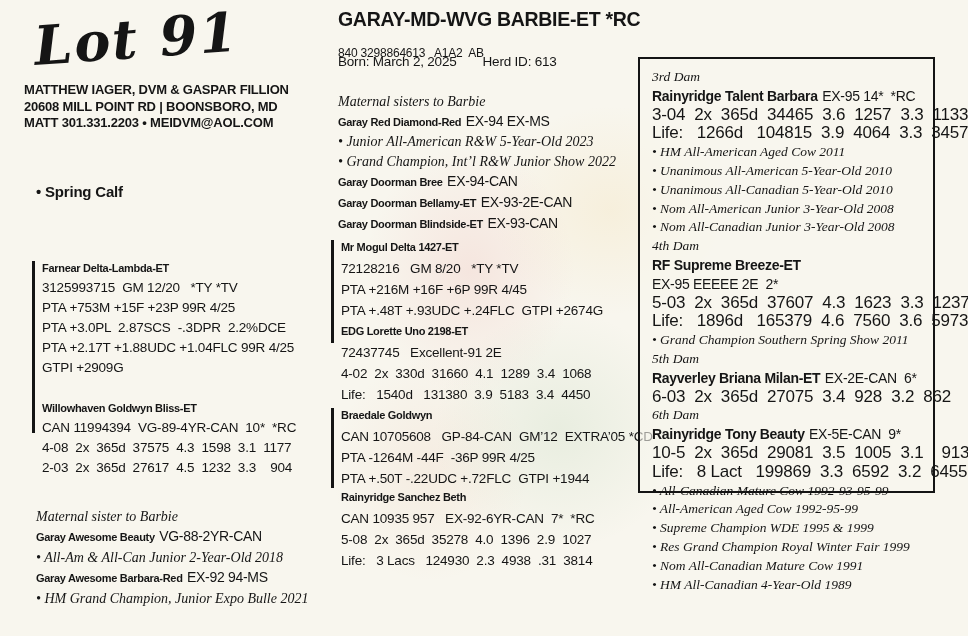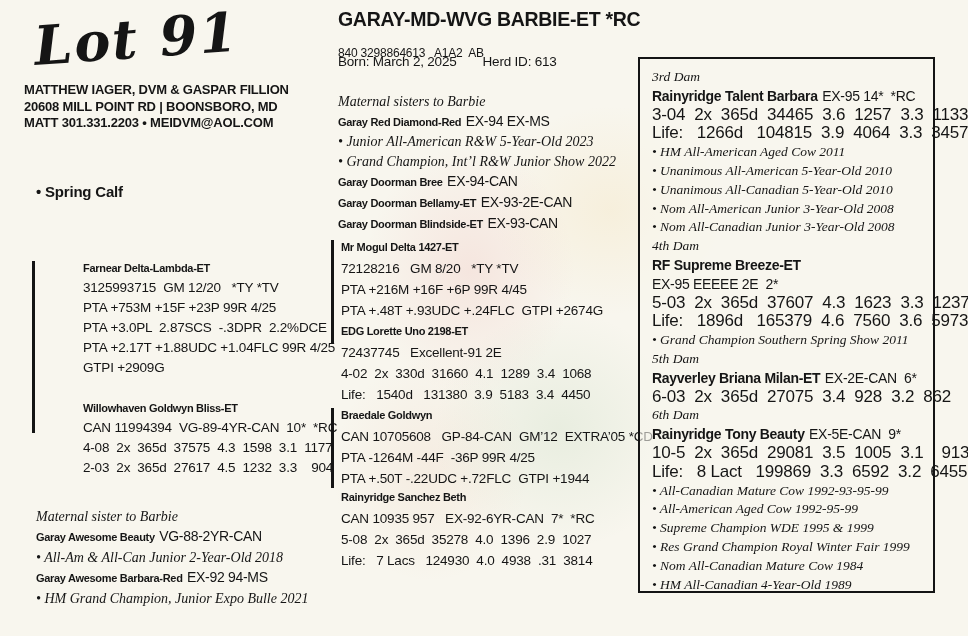--- a/index.html
+++ b/index.html
@@ -22,21 +22,21 @@
   .dl { font-weight:normal; font-size:13.5px; letter-spacing:-0.2px; }
   
   .ser { font-family:"Liberation Serif", serif; font-style:italic; font-size:14px; letter-spacing:0; font-weight:normal; }
   .lot {
     font-family:"DejaVu Serif", serif; font-style:italic; font-weight:bold;
     font-size:54px; transform:rotate(-4deg); transform-origin:left top; letter-spacing:2px;
   }
   .consign { font-weight:bold; font-size:13px; line-height:16.5px; letter-spacing:-0.2px; }
   .calf { font-weight:bold; font-size:15px; letter-spacing:-0.2px; }
   .bar { background:#141414; width:3px; }
-  .ped { line-height:20px;margin-left:41px; }
+  .ped { line-height:20px; }
   .ped21 { line-height:21px; }
   .titlename { font-weight:bold; font-size:19.5px; letter-spacing:-0.3px; }
   .dambox {
     box-sizing:border-box; border:2px solid #141414; background:rgba(248,246,238,0.6);
     padding:9px 12px 0 12px; line-height:18.8px;
   }
   .dambox .nm { font-size:14px; }
   .dambox .dl { font-size:17px; }
   .dambox .ser { font-size:13.5px; }
   .sisters { line-height:19.2px; }
@@ -120,24 +120,24 @@
     <div class="nm">Braedale Goldwyn</div>
     <div class="dl pre">CAN 10705608   GP-84-CAN  GM’12  EXTRA’05 *CD</div>
     <div class="dl pre">PTA -1264M -44F  -36P 99R 4/25</div>
     <div class="dl pre">PTA +.50T -.22UDC +.72FLC  GTPI +1944</div>
   </div>
 
   <div class="abs ped21" style="left:341px; top:487px;">
     <div class="nm">Rainyridge Sanchez Beth</div>
     <div class="dl pre">CAN 10935 957   EX-92-6YR-CAN  7*  *RC</div>
     <div class="dl pre">5-08  2x  365d  35278  4.0  1396  2.9  1027</div>
-    <div class="dl pre">Life:   7 Lacs   124930  4.0  4938  .31  3814</div>
+    <div class="dl pre">Life:   3 Lacs   124930  2.3  4938  .31  3814</div>
   </div>
 
-  <div class="abs dambox" style="left:638px; top:57px; width:297px; height:536px;">
+  <div class="abs dambox" style="left:638px; top:57px; width:297px; height:436px;">
 
     <div class="ser">3rd Dam</div>
     <div><span class="nm">Rainyridge Talent Barbara</span> <span class="rt pre">EX-95 14*  *RC</span></div>
     <div class="dl pre">3-04  2x  365d  34465  3.6  1257  3.3  1133</div>
     <div class="dl pre">Life:   1266d   104815  3.9  4064  3.3  3457</div>
     <div class="ser">• HM All-American Aged Cow 2011</div>
     <div class="ser">• Unanimous All-American 5-Year-Old 2010</div>
     <div class="ser">• Unanimous All-Canadian 5-Year-Old 2010</div>
     <div class="ser">• Nom All-American Junior 3-Year-Old 2008</div>
     <div class="ser">• Nom All-Canadian Junior 3-Year-Old 2008</div>
@@ -153,17 +153,17 @@
     <div class="dl pre">6-03  2x  365d  27075  3.4  928  3.2  862</div>
 
     <div class="ser">6th Dam</div>
     <div><span class="nm">Rainyridge Tony Beauty</span> <span class="rt pre">EX-5E-CAN  9*</span></div>
     <div class="dl pre">10-5  2x  365d  29081  3.5  1005  3.1    913</div>
     <div class="dl pre">Life:   8 Lact   199869  3.3  6592  3.2  6455</div>
     <div class="ser">• All-Canadian Mature Cow 1992-93-95-99</div>
     <div class="ser">• All-American Aged Cow 1992-95-99</div>
     <div class="ser">• Supreme Champion WDE 1995 &amp; 1999</div>
     <div class="ser">• Res Grand Champion Royal Winter Fair 1999</div>
-    <div class="ser">• Nom All-Canadian Mature Cow 1984</div>
+    <div class="ser">• Nom All-Canadian Mature Cow 1991</div>
     <div class="ser">• HM All-Canadian 4-Year-Old  1989</div>
   </div>
 
 </div>
 
 </body></html>

